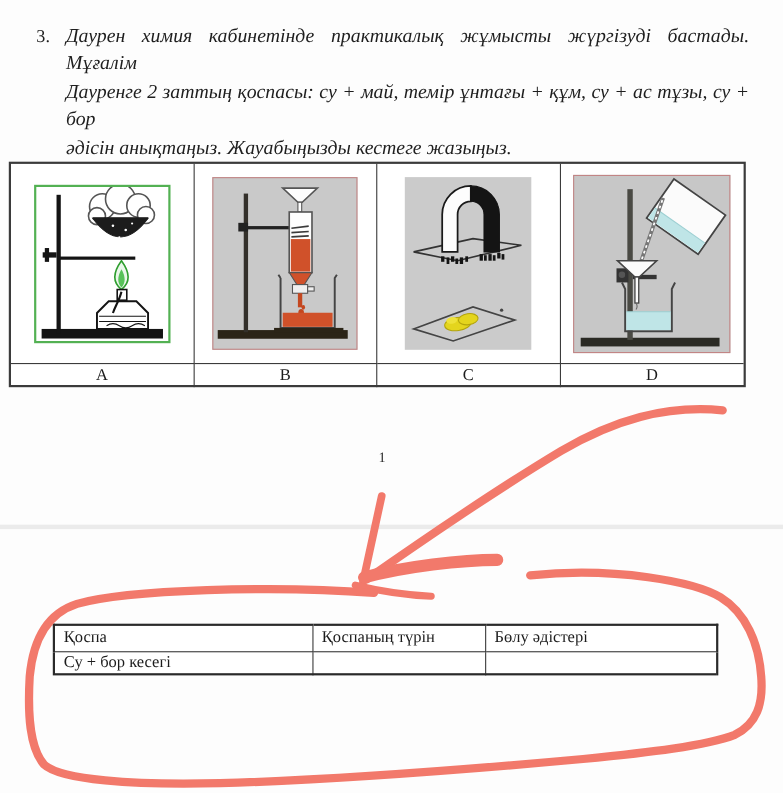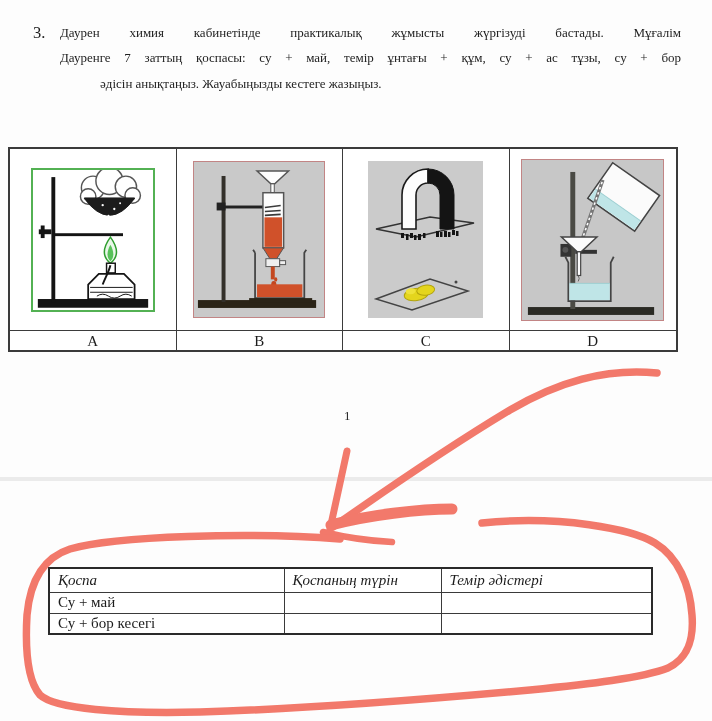--- a/index.html
+++ b/index.html
@@ -7,23 +7,23 @@
   .page {
     position:relative; width:712px; height:721px;
     background:#fdfdfd; overflow:hidden;
     font-family:"Liberation Serif", serif; color:#222;
   }
 
   
   .question { position:absolute; left:33px; top:20px; width:648px; display:flex; }
   .q-num { width:27px; font-size:16.5px; line-height:25.4px; color:#1e1e1e; }
   .q-body { width:621px; }
-  .q-line { font-size:13px; line-height:25.4px; color:#1e1e1e;
-            text-align:justify; text-align-last:justify; }
-  .q-line.last { text-align:left; text-align-last:left;margin-left:40px; }
+  .q-line { font-size:18px; line-height:25.4px; color:#1e1e1e;
+            text-align:justify; text-align-last:justify;font-style:italic; }
+  .q-line.last { text-align:left; text-align-last:left; }
 
   
   .apparatus {
     position:absolute; left:8px; top:147px; width:670px; height:205px;
     border:2px solid #3b3b3b; display:grid;
     grid-template-columns:repeat(4, 1fr); grid-template-rows:181px 22px;
     background:#fff;
   }
   .app-cell { border-right:1.5px solid #3b3b3b; display:flex; align-items:center; justify-content:center; }
   .app-cell:nth-child(4n) { border-right:none; }
@@ -39,40 +39,40 @@
   .page-number { position:absolute; left:344px; top:408px; font-size:13px; color:#2a2a2a; }
   .page-break { position:absolute; left:0; top:477px; width:712px; height:4px; background:#ebebeb; }
 
   
   .answer-table {
     position:absolute; left:48px; top:567px; width:603px;
     border-collapse:collapse; table-layout:fixed; font-size:15px; color:#1c1c1c;
   }
   .answer-table col.c1 { width:235px; } .answer-table col.c2 { width:157px; } .answer-table col.c3 { width:211px; }
   .answer-table td { border:1px solid #3a3a3a; height:21px; padding:0 0 0 8px; vertical-align:middle; background:#fff; }
-  .answer-table tr.head td { height:24px; font-style:italic; }
+  .answer-table tr.head td { height:24px; }
   .answer-table { border:2px solid #2a2a2a; }
   .answer-table td:first-child { border-left:2px solid #2a2a2a; }
   .answer-table td:last-child { border-right:2px solid #2a2a2a; }
   .answer-table tr:first-child td { border-top:2px solid #2a2a2a; }
   .answer-table tr:last-child td { border-bottom:1px solid #a3a3a3; }
 
   
   .annotation { position:absolute; left:0; top:0; width:712px; height:721px; z-index:5; pointer-events:none; }
 </style>
 </head>
 <body>
 
 <div class="page">
 
   <div class="question">
     <div class="q-num">3.</div>
     <div class="q-body">
       <div class="q-line">Даурен химия кабинетінде практикалық жұмысты жүргізуді бастады. Мұғалім</div>
-      <div class="q-line">Дауренге 7 заттың қоспасы: су + май, темір ұнтағы + құм, су + ас тұзы, су + бор</div>
+      <div class="q-line">Дауренге 2 заттың қоспасы: су + май, темір ұнтағы + құм, су + ас тұзы, су + бор</div>
       <div class="q-line last">әдісін анықтаңыз. Жауабыңызды кестеге жазыңыз.</div>
     </div>
   </div>
 
   <div class="apparatus">
 
     <div class="app-cell">
       <div class="panel panel-a">
         <svg viewBox="0 0 124 144">
 
@@ -223,26 +223,21 @@
   <table class="answer-table">
     <colgroup>
         <col class="c1">
         <col class="c2">
         <col class="c3">
       </colgroup>
     <tbody>
         <tr class="head">
       <td>Қоспа</td>
       <td>Қоспаның түрін</td>
-      <td>Темір әдістері</td>
-    </tr>
-    <tr>
-      <td>Су  +  май</td>
-      <td></td>
-      <td></td>
+      <td>Бөлу әдістері</td>
     </tr>
     <tr>
       <td>Су + бор кесегі</td>
       <td></td>
       <td></td>
     </tr>
   </tbody>
     </table>
 
   <svg class="annotation" viewBox="0 0 712 721">

